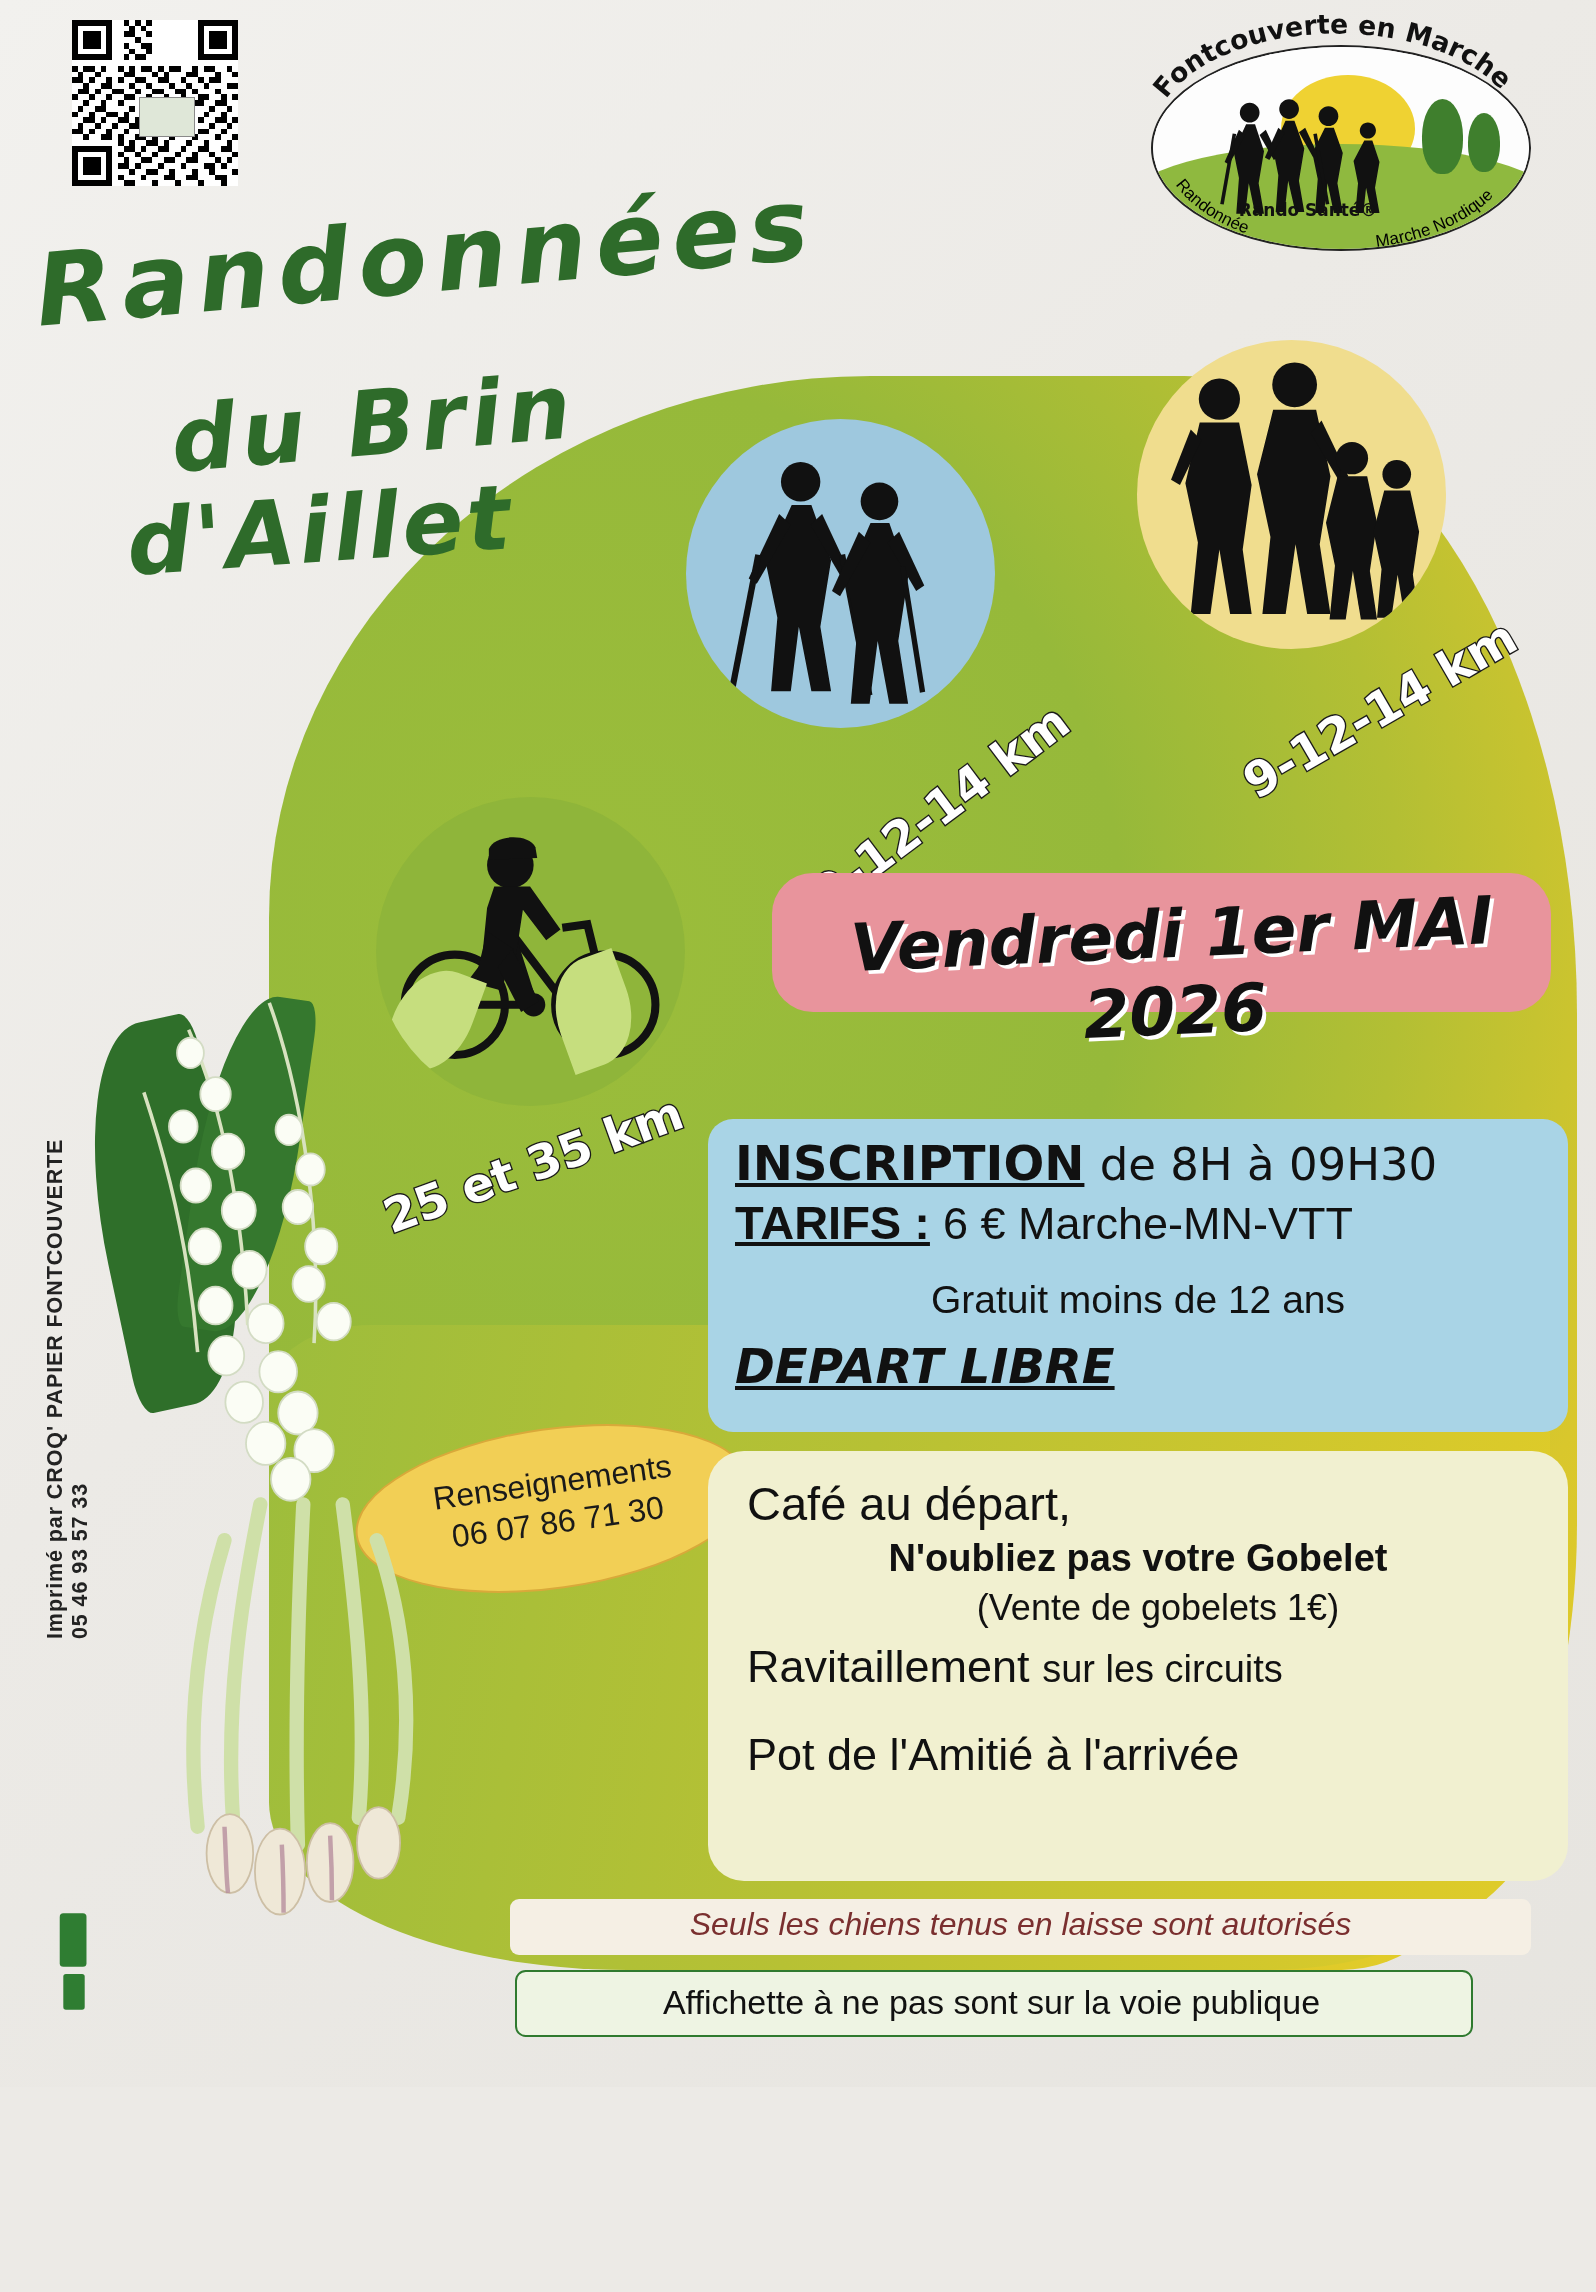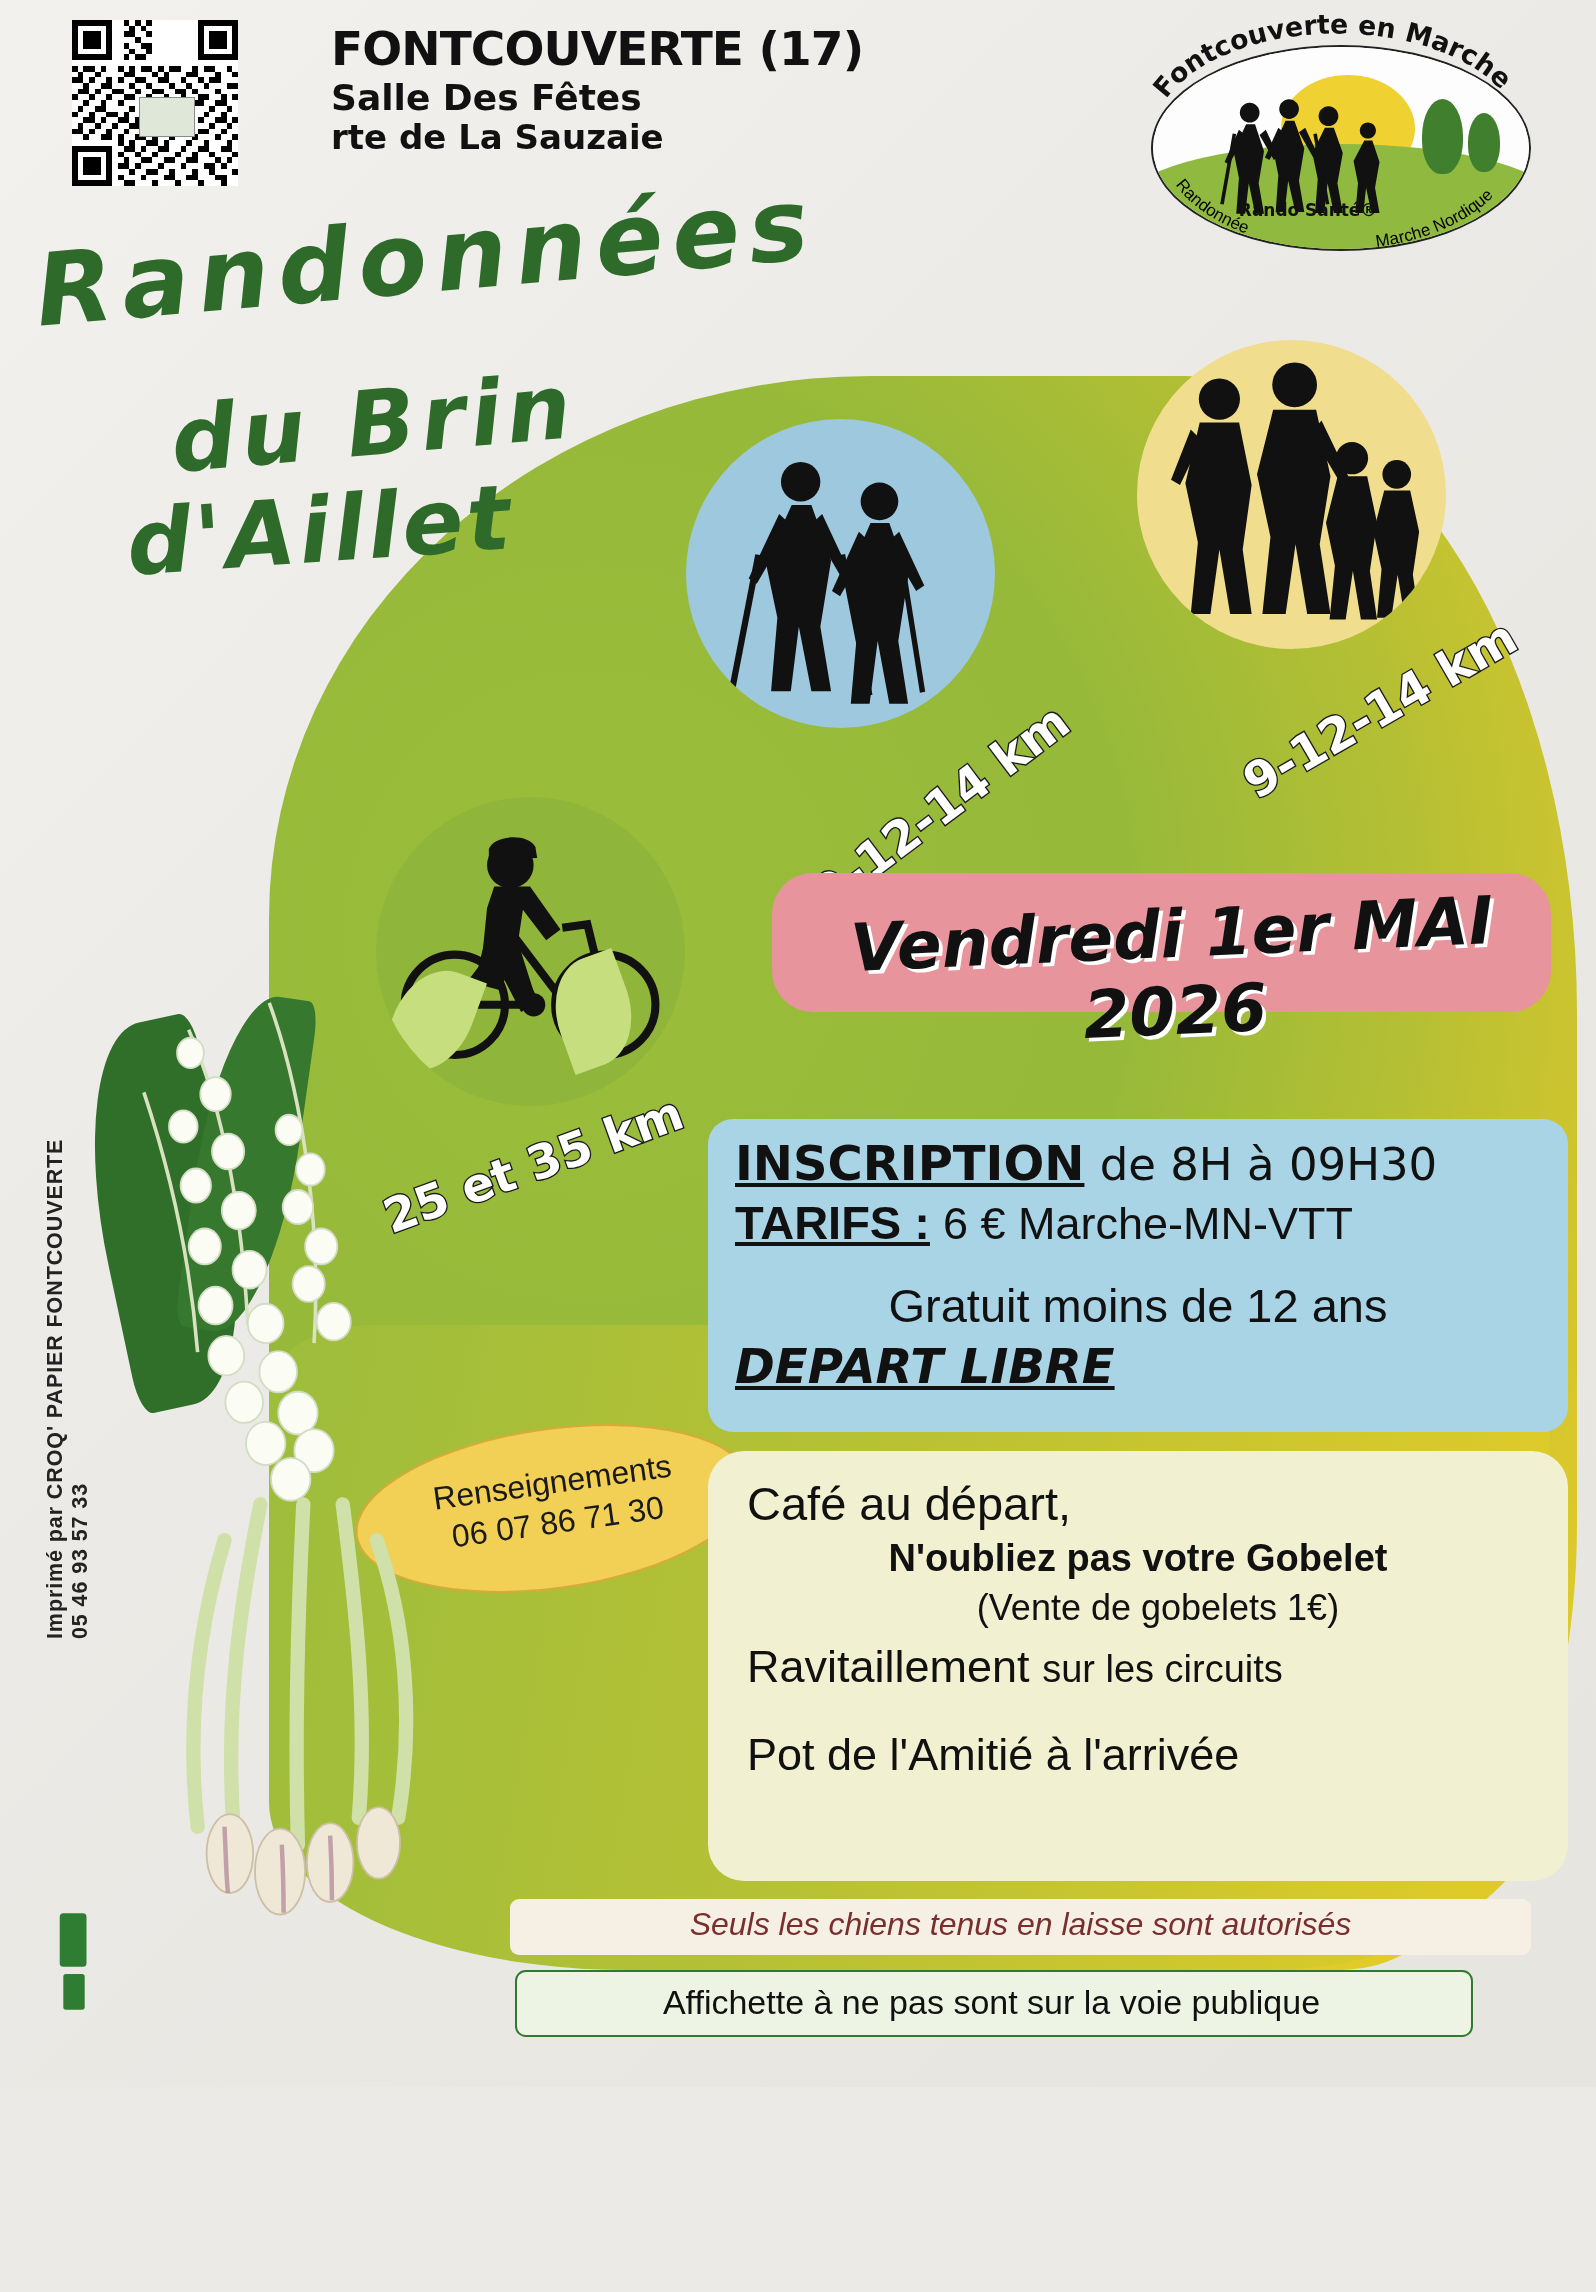--- a/index.html
+++ b/index.html
@@ -68,21 +68,21 @@
 
   
   .infoBox{position:absolute;left:708px;top:1119px;width:860px;height:313px;background:#a9d4e6;border-radius:25px;}
   .infoBox .ln{position:absolute;left:27px;width:806px;color:#111;}
   .ins{top:16px;font-size:48px;font-family:"DejaVu Sans",sans-serif;}
   .ins b{font-weight:bold;text-decoration:underline;}
   .ins span{font-weight:normal;font-size:45px;}
   .tar{top:76px;font-size:47px;font-family:Liberation Sans, sans-serif;}
   .tar b{font-weight:bold;text-decoration:underline;}
   .tar span{font-weight:normal;font-size:45px;}
-  .grat{top:159px;font-size:47px;text-align:center;width:788px;}
+  .grat{top:159px;font-size:39px;text-align:center;width:788px;}
   .dep{top:219px;font-size:48px;font-weight:bold;font-style:italic;text-decoration:underline;font-family:"DejaVu Sans",sans-serif;}
 
   
   .rensBox{position:absolute;left:354px;top:1428px;width:394px;height:157px;background:#f2cf55;
            border:2.7px solid #d9a93a;border-radius:50%;transform:rotate(-8deg);}
   .rensTxt{position:absolute;left:376px;top:1462px;width:358px;text-align:center;transform:rotate(-8deg);
            font-size:32px;color:#1a1a1a;line-height:1.25;}
 
   
   .servBox{position:absolute;left:708px;top:1451px;width:860px;height:430px;background:#f1f0d0;border-radius:36px;}
@@ -315,25 +315,20 @@
         <rect x="9" y="28" width="2" height="1"></rect>
           <rect x="14" y="28" width="1" height="1"></rect>
           <rect x="18" y="28" width="1" height="1"></rect>
         <rect x="22" y="28" width="1" height="1"></rect>
           <rect x="26" y="28" width="1" height="1"></rect>
       </g>
     </svg>
   </div>
   <div class="qrlogo"></div>
 
-  <div class="head">
-    <div class="l1">FONTCOUVERTE (17)</div>
-    <div class="l2">Salle Des Fêtes</div>
-    <div class="l3">rte de La Sauzaie</div>
-  </div>
 
   <div class="club">
     <svg class="arcTop" viewBox="0 0 455 140">
       <defs>
           <path id="arcT" d="M 25 125 A 205 115 0 0 1 430 120"></path>
         </defs>
       <text font-size="30"><textPath href="#arcT" startOffset="6%">Fontcouverte en Marche</textPath></text>
     </svg>
     <div class="ov">
       <div class="ovsky"></div>

